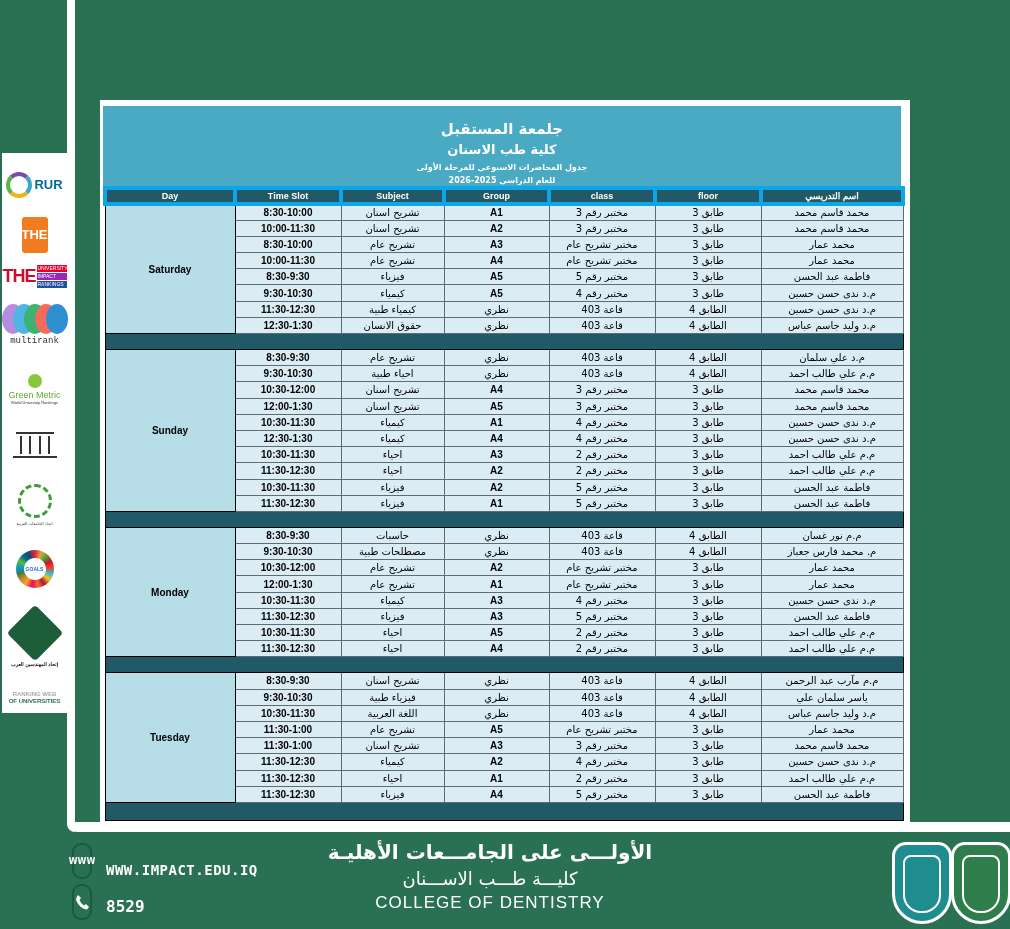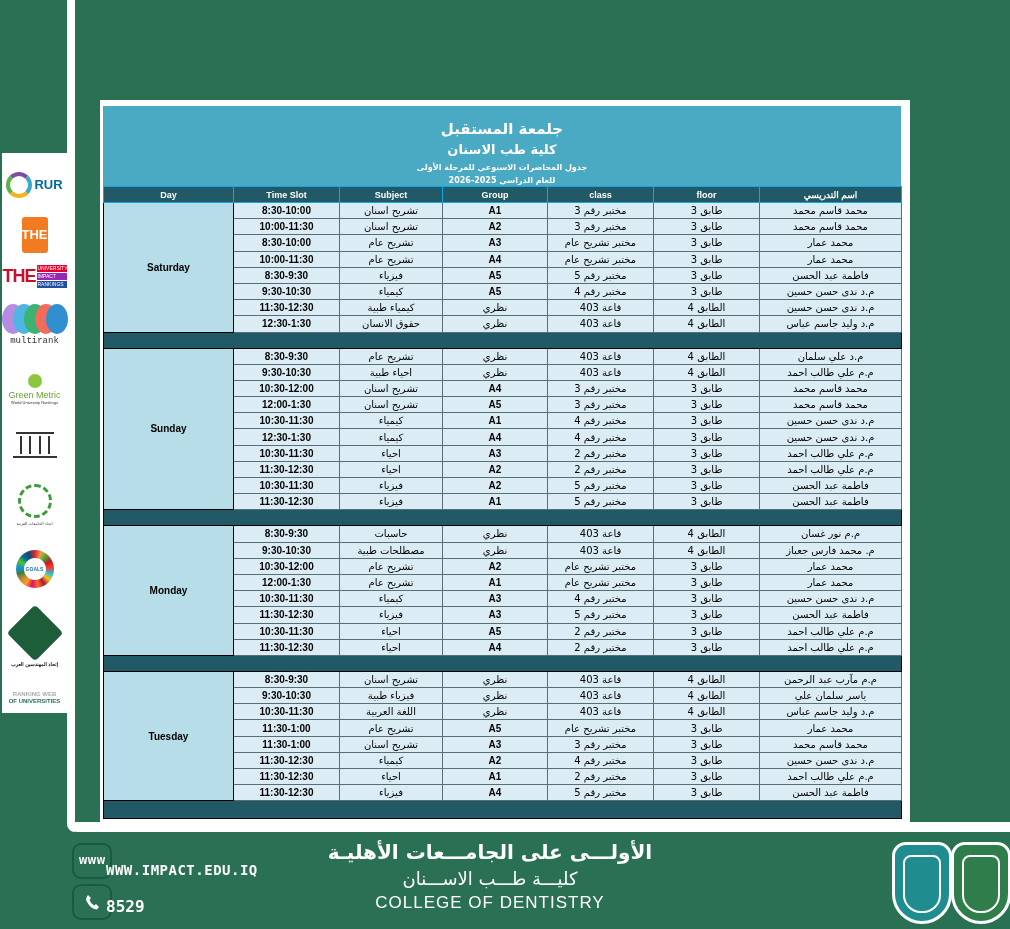--- a/index.html
+++ b/index.html
@@ -45,27 +45,27 @@
   
   .card { position: absolute; left: 100px; top: 100px; width: 810px; height: 722px; background: #fff; }
   .sheet { position: absolute; left: 3px; top: 6px; width: 798px; }
   .banner { background: #4aaac4; height: 80px; color: #fff; text-align: center; font-family: "DejaVu Sans", sans-serif; font-weight: bold; direction: rtl; }
   .banner .t1 { font-size: 15px; padding-top: 13px; line-height: 20px; }
   .banner .t2 { font-size: 13px; line-height: 22px; }
   .banner .t3 { font-size: 8px; line-height: 14px; }
   .banner .t4 { font-size: 8px; line-height: 12px; }
 
   table { border-collapse: collapse; width: 798px; table-layout: fixed; font-family: "Liberation Sans", sans-serif; }
-  th { background: #215966; color: #fff; font-size: 9px; font-weight: bold; height: 16px; border: 1px solid #0ea5e9; }
+  th { background: #215966; color: #fff; font-size: 9px; font-weight: bold; height: 16px; border: 4px solid #0ea5e9; }
   td { background: #dbecf4; border: 1px solid #5a6e78; height: 16.2px; font-size: 10px; text-align: center; color: #000; font-weight: bold; white-space: nowrap; overflow: hidden; }
   td.ar { font-weight: normal; font-size: 10px; direction: rtl; font-family: "DejaVu Sans", sans-serif; }
   td.day { background: #b7dde8; font-weight: bold; font-size: 10px; border-color: #000; }
   tr.sep td { background: #215966; height: 16px; border-color: #000; }
   tr.endsep td { height: 18px; }
-  .icon-pill { position: absolute; width: 40px; height: 36px; border: 2px solid #1b5a3e; border-radius: 9px; background: #2a7052; display: flex; align-items: center; justify-content: center; color: #fff; font-size: 8px; font-weight: bold; }
+  .icon-pill { position: absolute; width: 20px; height: 36px; border: 2px solid #1b5a3e; border-radius: 9px; background: #2a7052; display: flex; align-items: center; justify-content: center; color: #fff; font-size: 8px; font-weight: bold; }
   .url { position: absolute; left: 106px; top: 862px; color: #fff; font-family: "DejaVu Sans Mono", monospace; font-weight: bold; font-size: 14px; letter-spacing: 0.5px; }
   .phone { position: absolute; left: 106px; top: 897px; color: #fff; font-family: "DejaVu Sans Mono", monospace; font-weight: bold; font-size: 16px; }
   .footer-title { position: absolute; left: 300px; top: 838px; width: 380px; text-align: center; color: #fff; }
   .footer-title .a1 { font-size: 20px; font-weight: bold; direction: rtl; line-height: 28px; font-family: "DejaVu Sans", sans-serif; }
   .footer-title .a2 { font-size: 18px; direction: rtl; line-height: 26px; font-family: "DejaVu Sans", sans-serif; }
   .footer-title .en { font-size: 17px; letter-spacing: 1px; line-height: 22px; font-family: "Liberation Sans", sans-serif; }
   .shield { position: absolute; top: 842px; width: 60px; height: 82px; border-radius: 14px 14px 30px 30px; border: 3px solid #fff; }
   .shield.s1 { left: 892px; background: #1f8c8f; }
   .shield.s2 { left: 951px; background: #2f7d4a; }
   .shield span { position: absolute; left: 8px; top: 10px; width: 38px; height: 58px; border: 2px solid #fff; border-radius: 8px 8px 18px 18px; }

